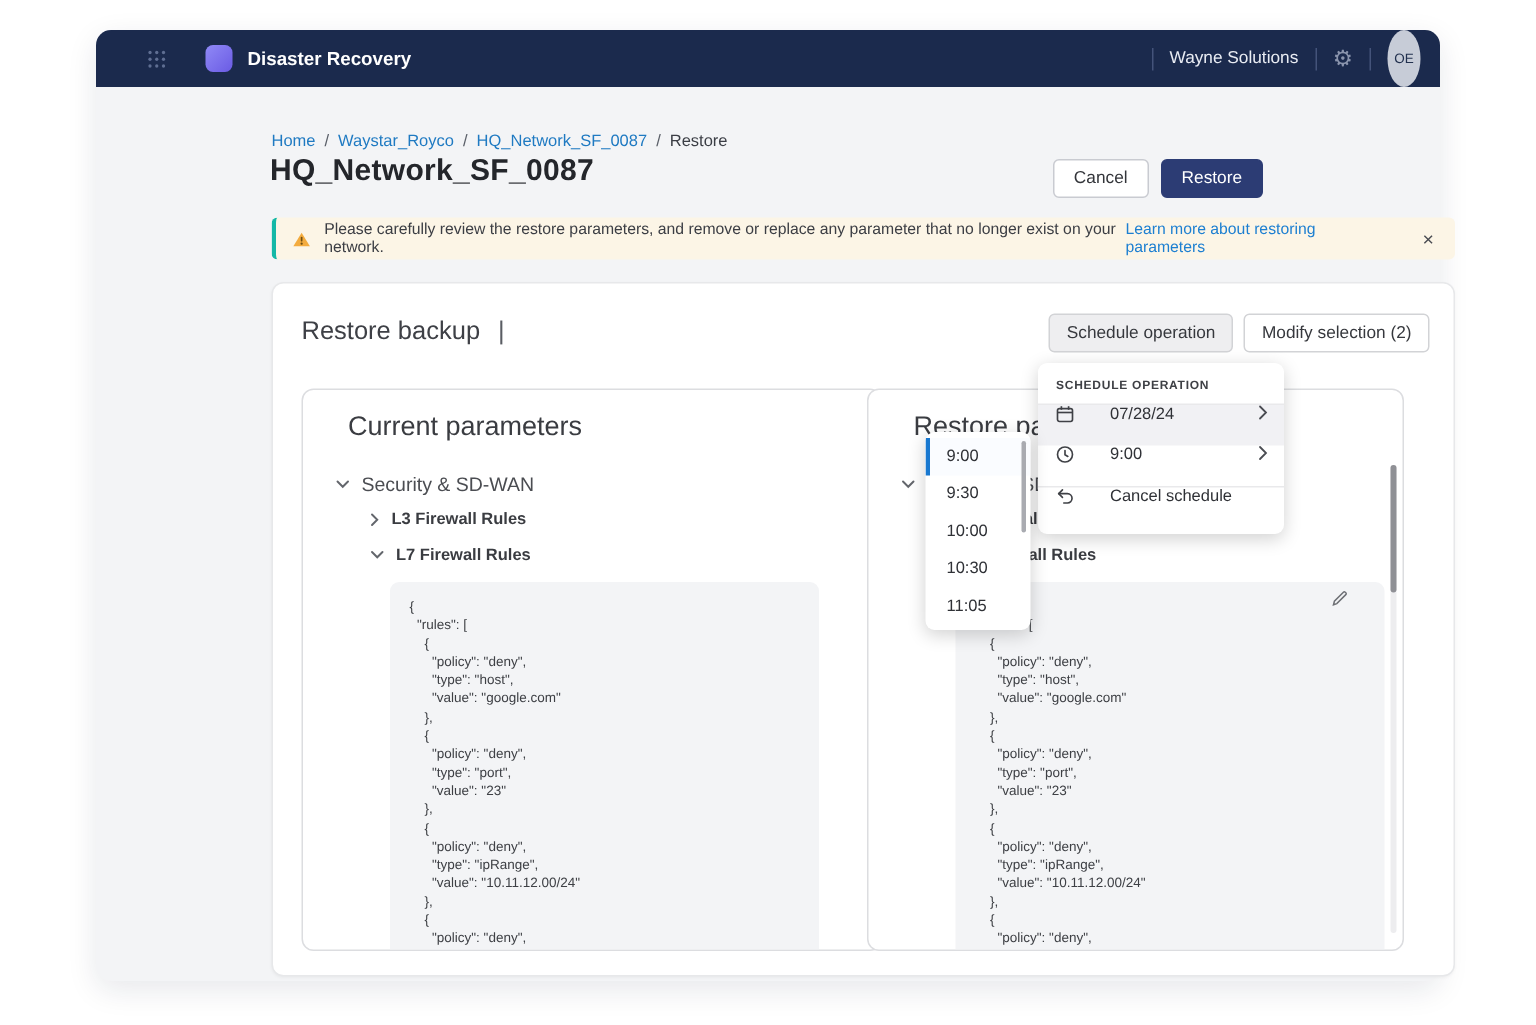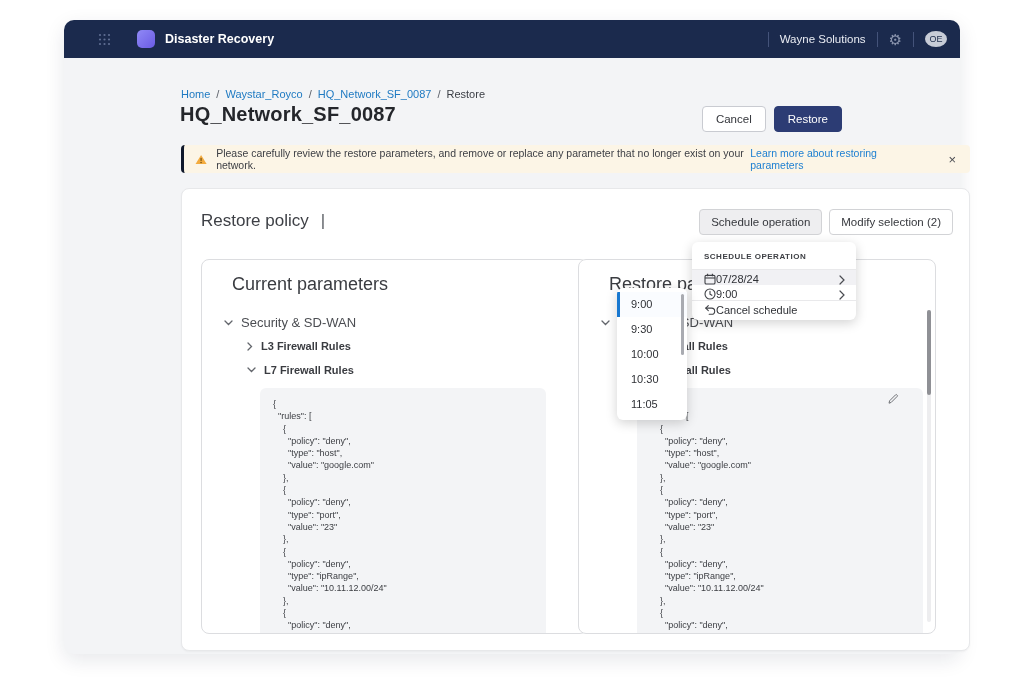--- a/index.html
+++ b/index.html
@@ -21,38 +21,38 @@
     display:flex; align-items:center;padding-left:20px;
   }
   .nav-grid { margin-left:14px; display:block; cursor:pointer; }
   .nav-logo { width:18px; height:18px; border-radius:5px; margin-left:26px;
     background:linear-gradient(135deg,#9089f6 0%,#6a5be4 100%); }
   .nav-title { color:#ffffff; font-weight:bold; font-size:12.5px; margin-left:10px; }
   .nav-right { margin-left:auto; display:flex; align-items:center; gap:11px; margin-right:13px; }
   .nav-sep { width:1px; height:15px; background:#44537a; }
   .nav-org { color:#e9ecf3; font-size:11.5px; }
   .nav-gear { color:#8a94ad; font-size:15px; line-height:1; cursor:pointer; }
-  .avatar { width:22px; height:16px; border-radius:50%; background:#c7ccd7;
+  .avatar { width:22px; height:38px; border-radius:50%; background:#c7ccd7;
     color:#22314f; font-size:9px; font-weight:normal;
     display:flex; align-items:center; justify-content:center; cursor:pointer; }
   
   .breadcrumb { position:absolute; left:117px; top:68px; font-size:11px; color:#5a5f68;
     display:flex; gap:6px; align-items:center; }
   .breadcrumb .crumb-link { color:#1f7ac2; cursor:pointer; }
   .breadcrumb .crumb-current { color:#3b3e45; }
   .page-title { position:absolute; left:116px; top:83px; font-size:20px; font-weight:bold;
     color:#24262b; letter-spacing:.2px; }
   .top-actions { position:absolute; top:86px; right:118px; display:flex; gap:8px; }
   .btn { font-family:inherit; font-size:11.5px; border-radius:4px; padding:6px 13px; cursor:pointer; }
   .btn-cancel { background:#fff; border:1px solid #c9cbd1; color:#33353a; }
   .btn-restore { background:#2c3c74; border:1px solid #2c3c74; color:#fff; }
   
   .banner {
     position:absolute; left:117px; top:125px; width:789px; height:28px;
-    background:#fcf5e6; border-left:3px solid #0f172a; border-radius:4px;
+    background:#fcf5e6; border-left:3px solid #14b8a6; border-radius:4px;
     display:flex; align-items:center;
   }
   .banner-icon { margin-left:11px; display:block; }
   .banner-msg { font-size:10.5px; color:#3c3e44; margin-left:9px; }
   .banner-link { margin-left:auto; font-size:10.5px; color:#1d7fd1; cursor:pointer; }
   .banner-close { margin-left:27px; margin-right:14px; font-size:13px; color:#4a4c52; cursor:pointer; line-height:1; }
   
   .card {
     position:absolute; left:117px; top:168px; width:789px; height:463px;
     background:#fff; border:1px solid #e7e8ea; border-radius:8px;
@@ -97,21 +97,21 @@
     background:#a9abb1; border-radius:2px; cursor:pointer; }
   
   .schedule-menu {
     position:absolute; left:628px; top:222px; width:164px;
     background:#fff; border-radius:6px; box-shadow:0 3px 12px rgba(0,0,0,.18);
     z-index:50; padding-bottom:4px;
   }
   .menu-header { font-size:8px; font-weight:bold; letter-spacing:.5px; color:#3e4045;
     padding:10px 12px 8px; }
   .menu-divider { border-top:1px solid #e9e9eb; }
-  .menu-row { height:15px; display:flex; align-items:flex-end; gap:0;
+  .menu-row { height:27px; display:flex; align-items:flex-start; gap:24px;
     padding:0 11px 0 12px; font-size:11px; color:#2f3136; cursor:pointer; }
   .menu-row.hl { background:#f1f1f4; }
   .menu-chev { margin-left:auto; display:block; }
 </style>
 </head>
 <body>
 
 <div class="page">
   <div class="app-frame">
 
@@ -162,21 +162,21 @@
         <rect x="5.9" y="3.7" width="1.2" height="3.4" rx="0.6" fill="#6e4d12"></rect>
         <circle cx="6.5" cy="8.7" r="0.8" fill="#6e4d12"></circle>
       </svg>
       <div class="banner-msg">Please carefully review the restore parameters, and remove or replace any parameter that no longer exist on your network.</div>
       <div class="banner-link">Learn more about restoring parameters</div>
       <div class="banner-close">×</div>
     </div>
 
     <div class="card">
       <div class="card-title">
-        <span>Restore policy</span>
+        <span>Restore backup</span>
         <span class="sep">|</span>
       </div>
       <div class="card-actions">
         <button class="btn-toolbar active">Schedule operation</button>
         <button class="btn-toolbar">Modify selection (2)</button>
       </div>
 
       <div class="panel panel-left">
         <div class="panel-title">Current parameters</div>
         <div class="tree-row lvl1 row-1">

